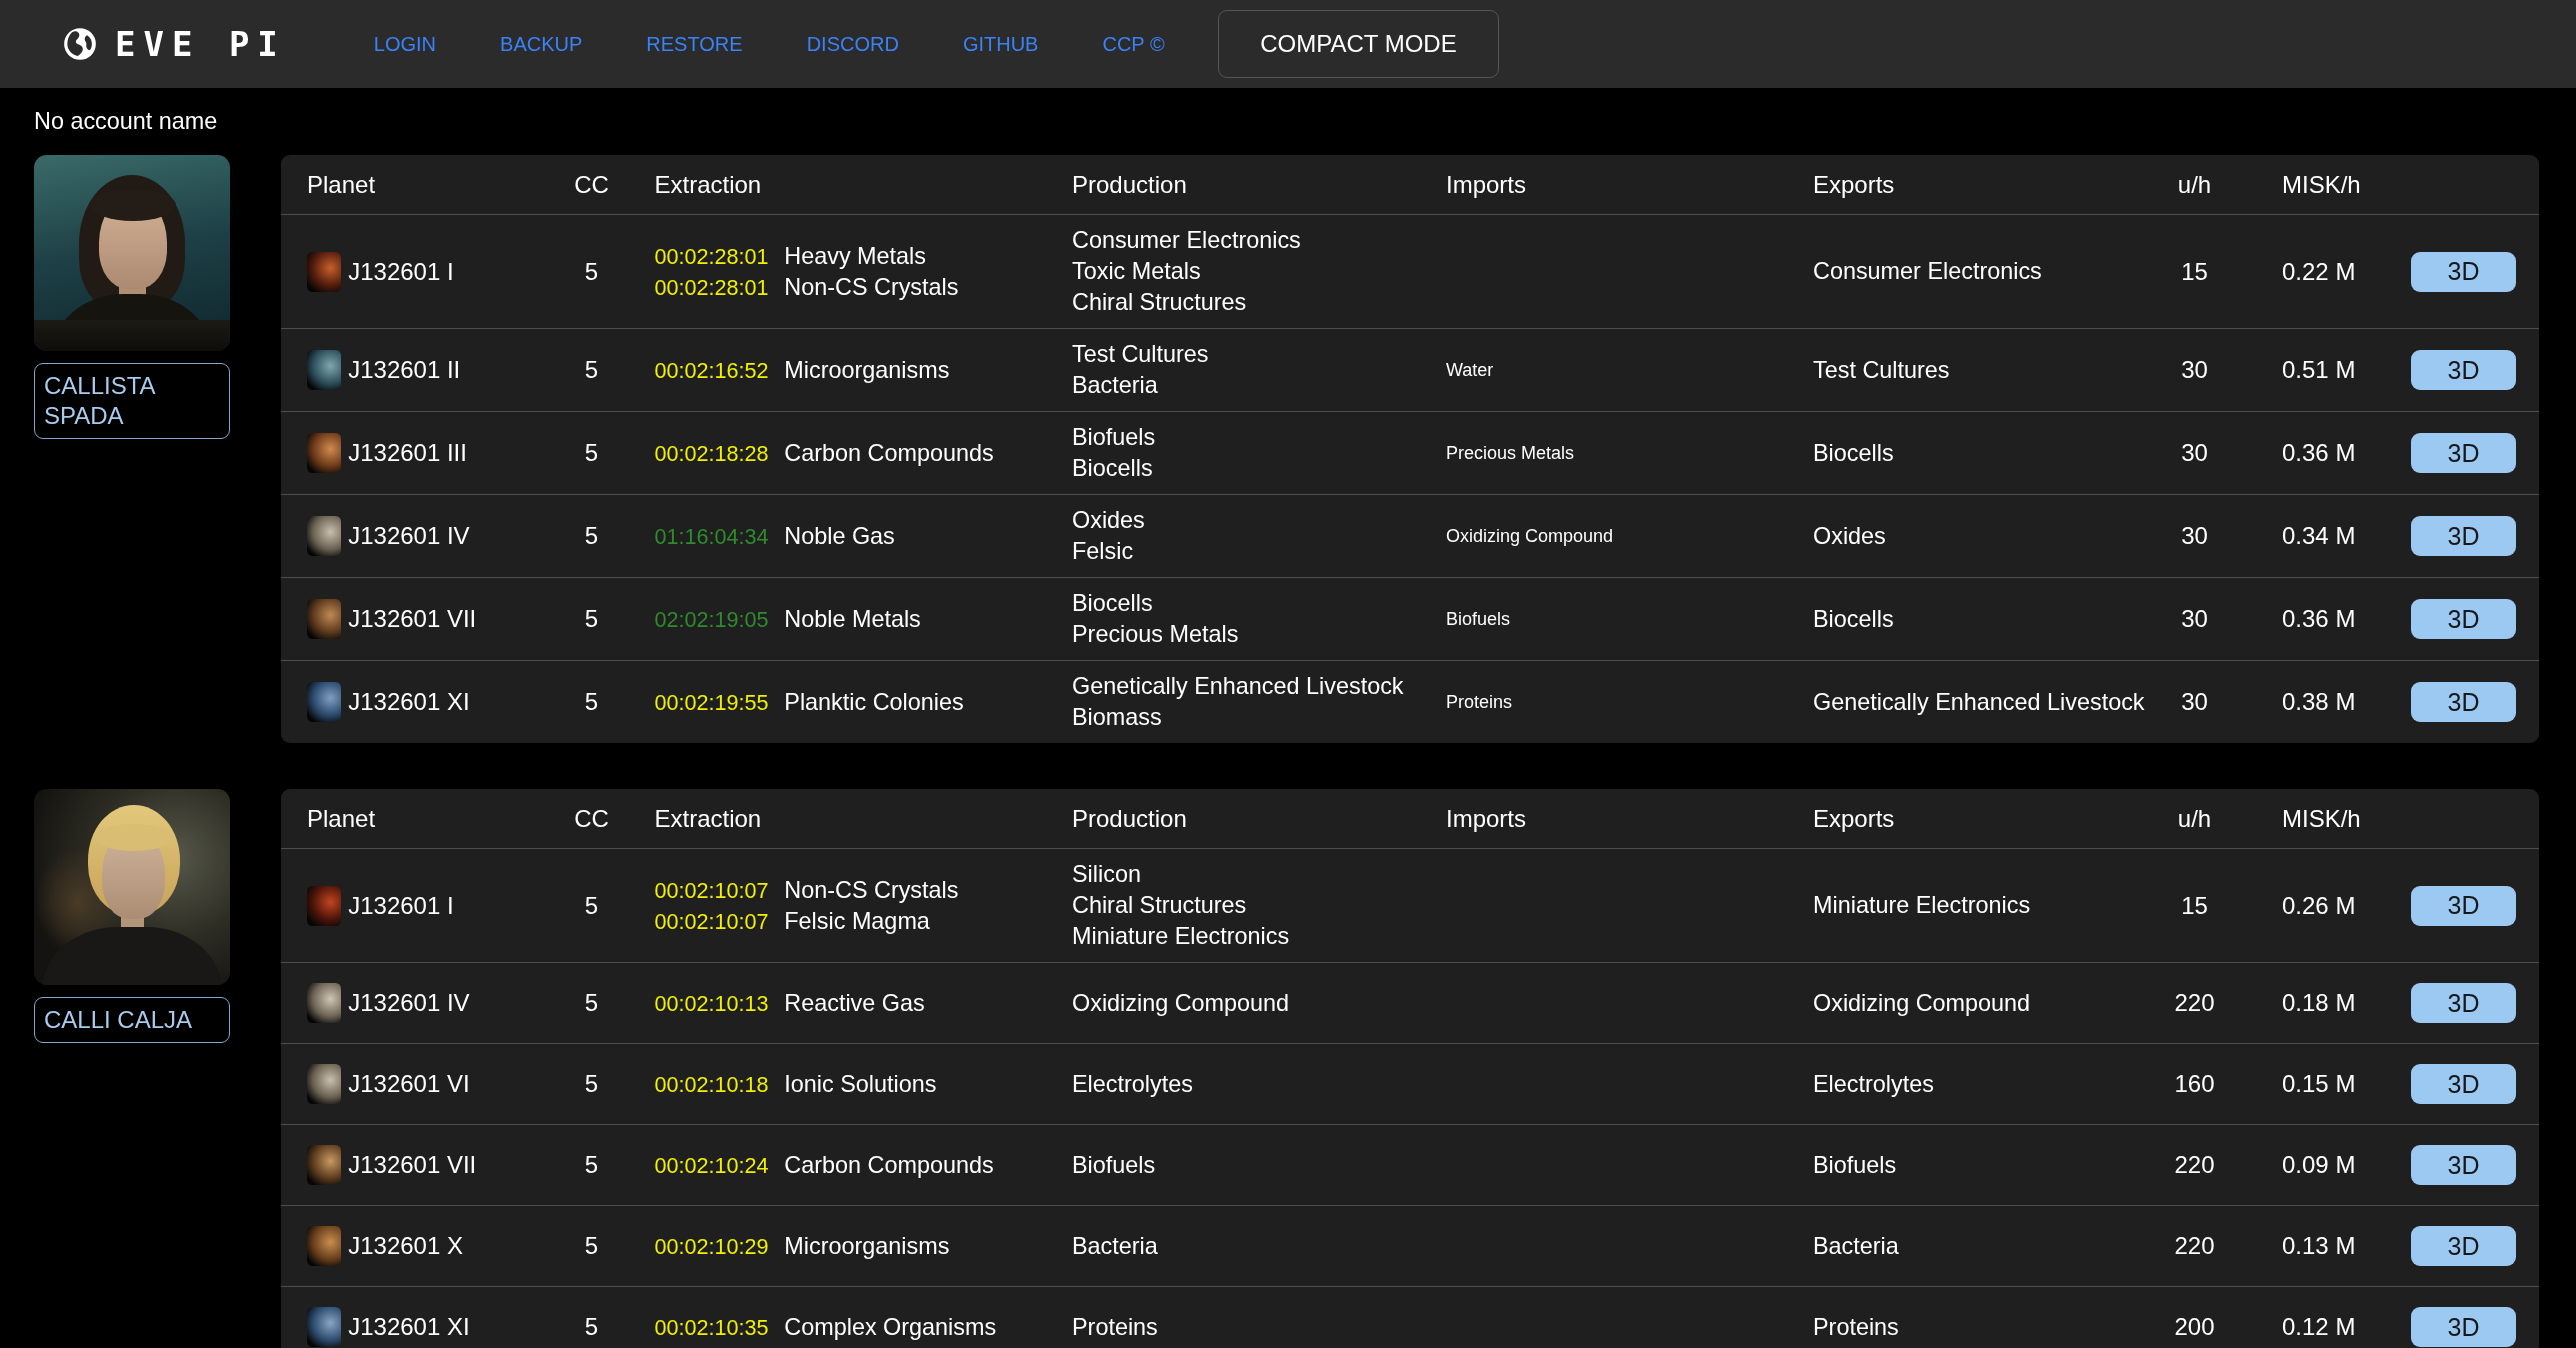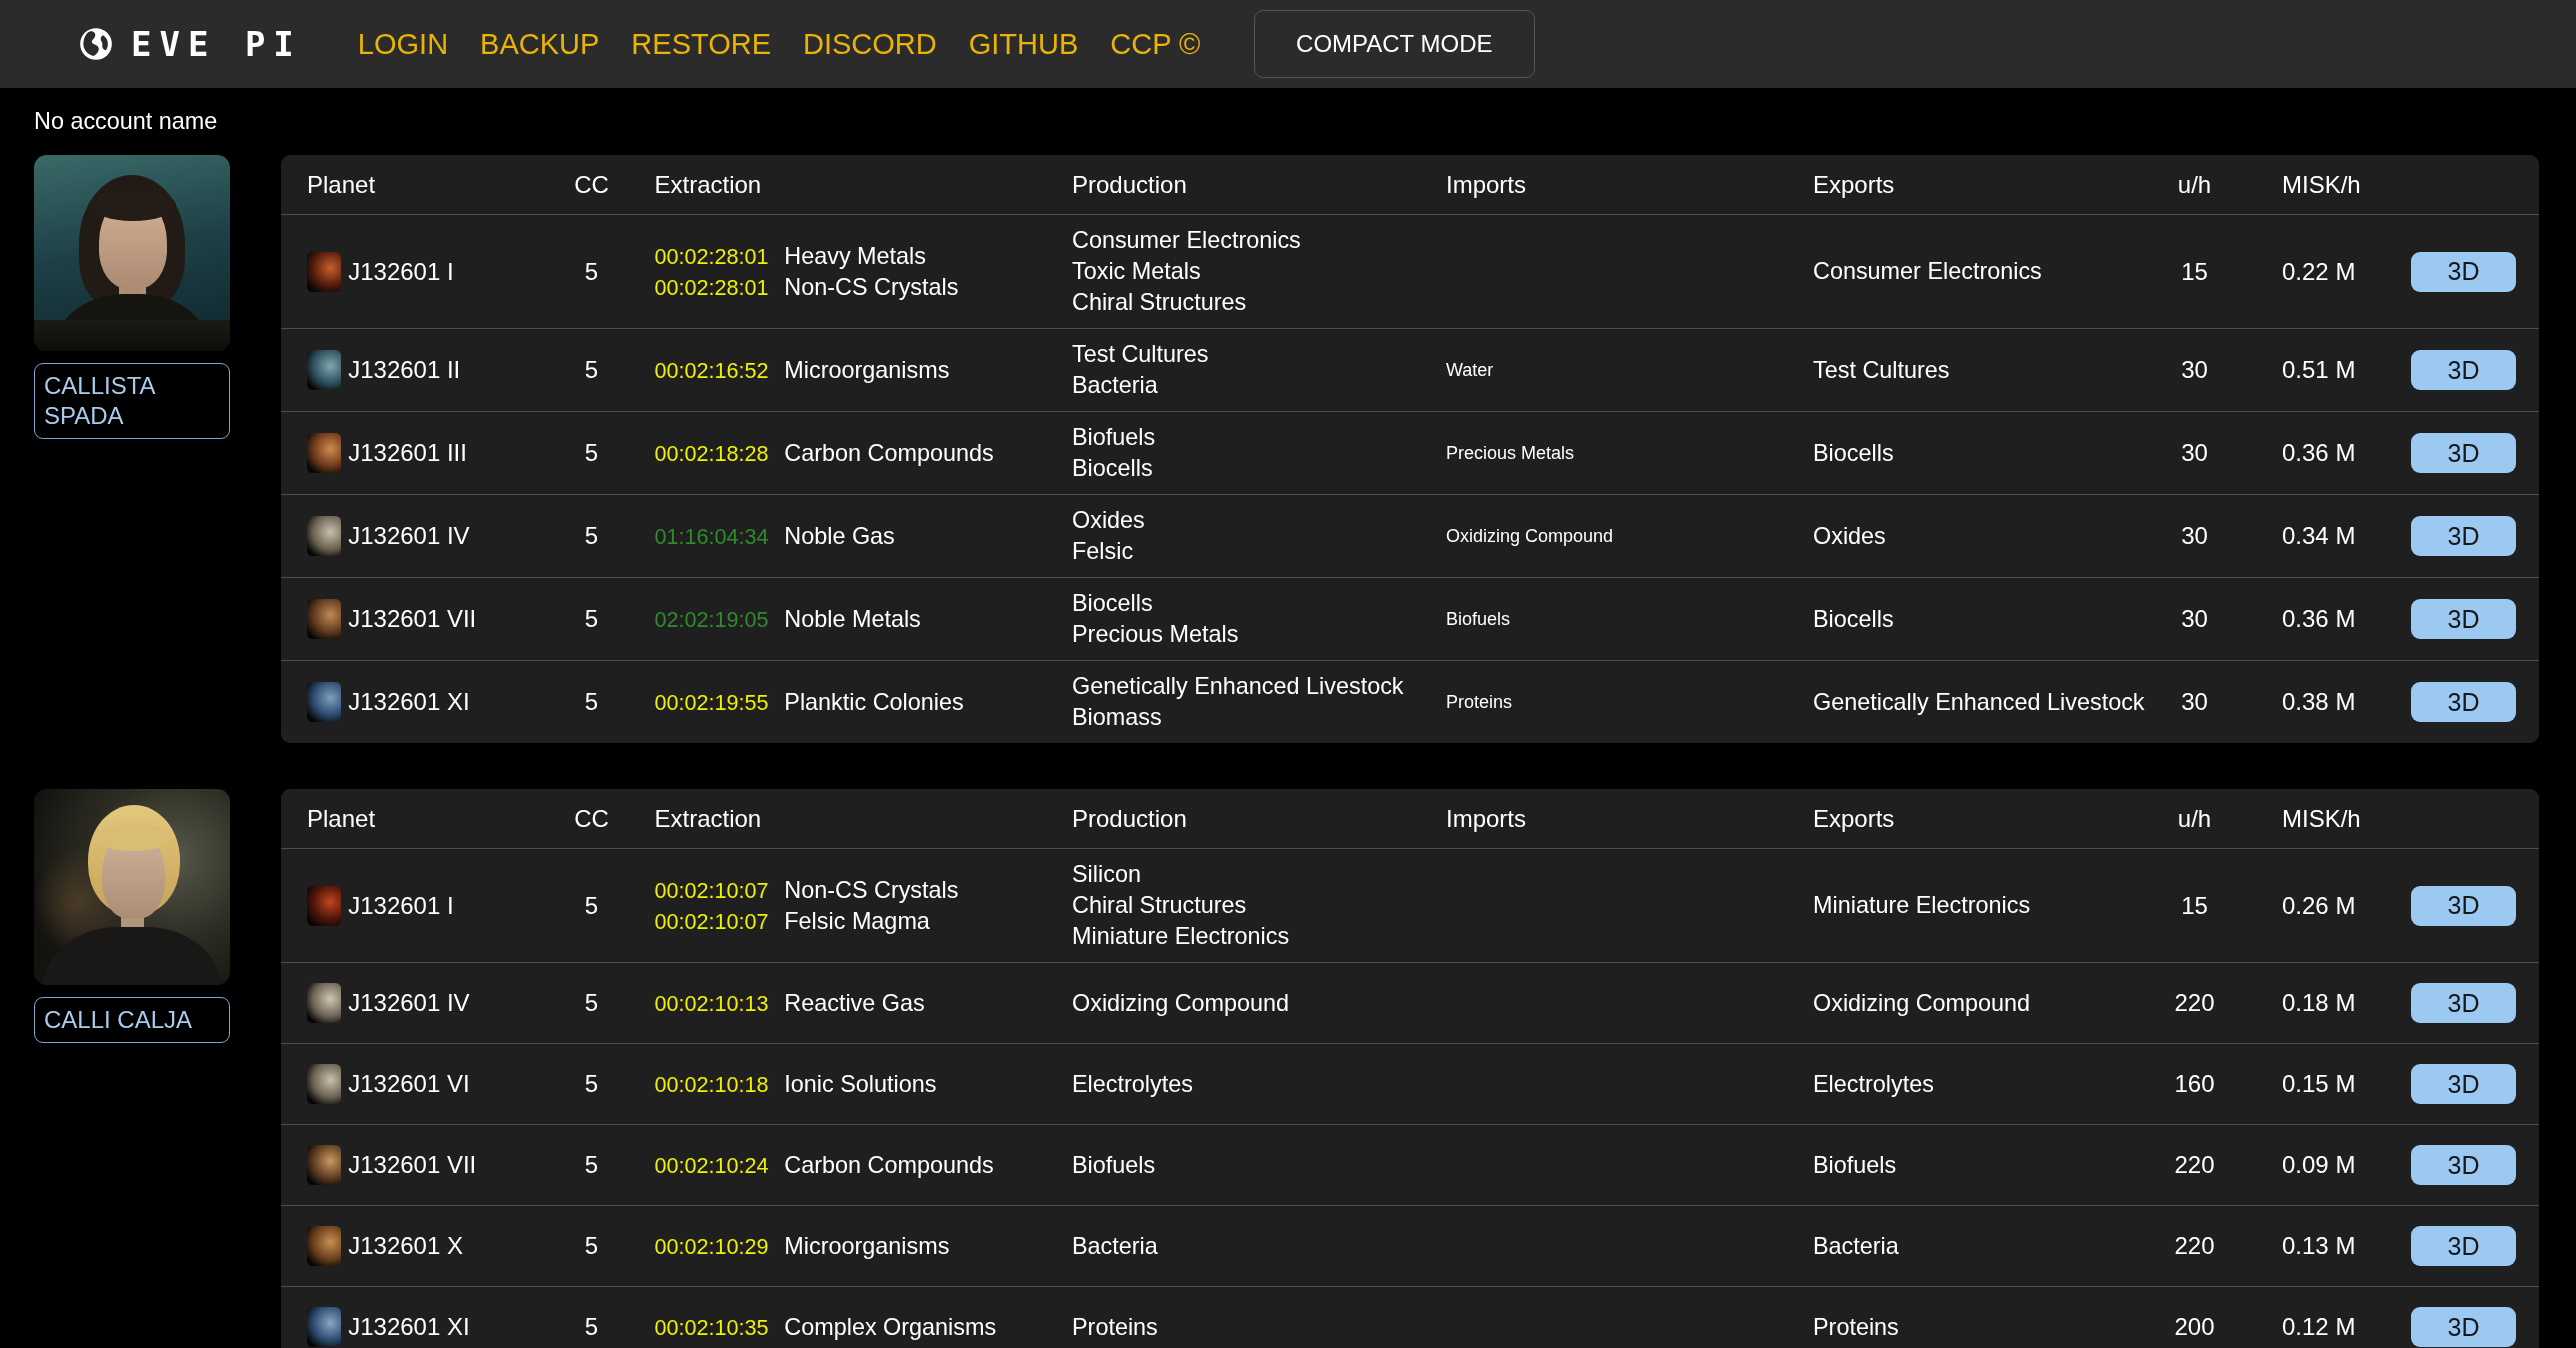--- a/index.html
+++ b/index.html
@@ -22,37 +22,38 @@
     color:var(--text);
     font-family:"Liberation Sans", sans-serif;
   }
 
   
   .navbar{
     height:88px;
     background:var(--navbar-bg);
     display:flex;
     align-items:center;
-    padding-left:77px;
+    padding-left:61px;
   }
   .brand{display:flex;align-items:center;gap:16px;margin-right:56px;}
   .brand-text{
     font-family:"DejaVu Sans Mono", monospace;
     font-weight:bold;
     font-size:34px;
     letter-spacing:8px;
     color:#fff;
     white-space:nowrap;
   }
   .nav-items{display:flex;align-items:center;gap:32px;}
   .nav-item{
-    font-size:29px;
-    color:#eab308;
+    font-size:20px;
+    color:#3b82f6;
     cursor:pointer;
     white-space:nowrap;
+    margin-left:32px;
   }
   .compact-btn{
     margin-left:21.6px;
     border:0.9px solid #555;
     border-radius:9px;
     padding:19px 41px;
     font-size:24px;
     color:#fff;
     background:transparent;
     cursor:pointer;

